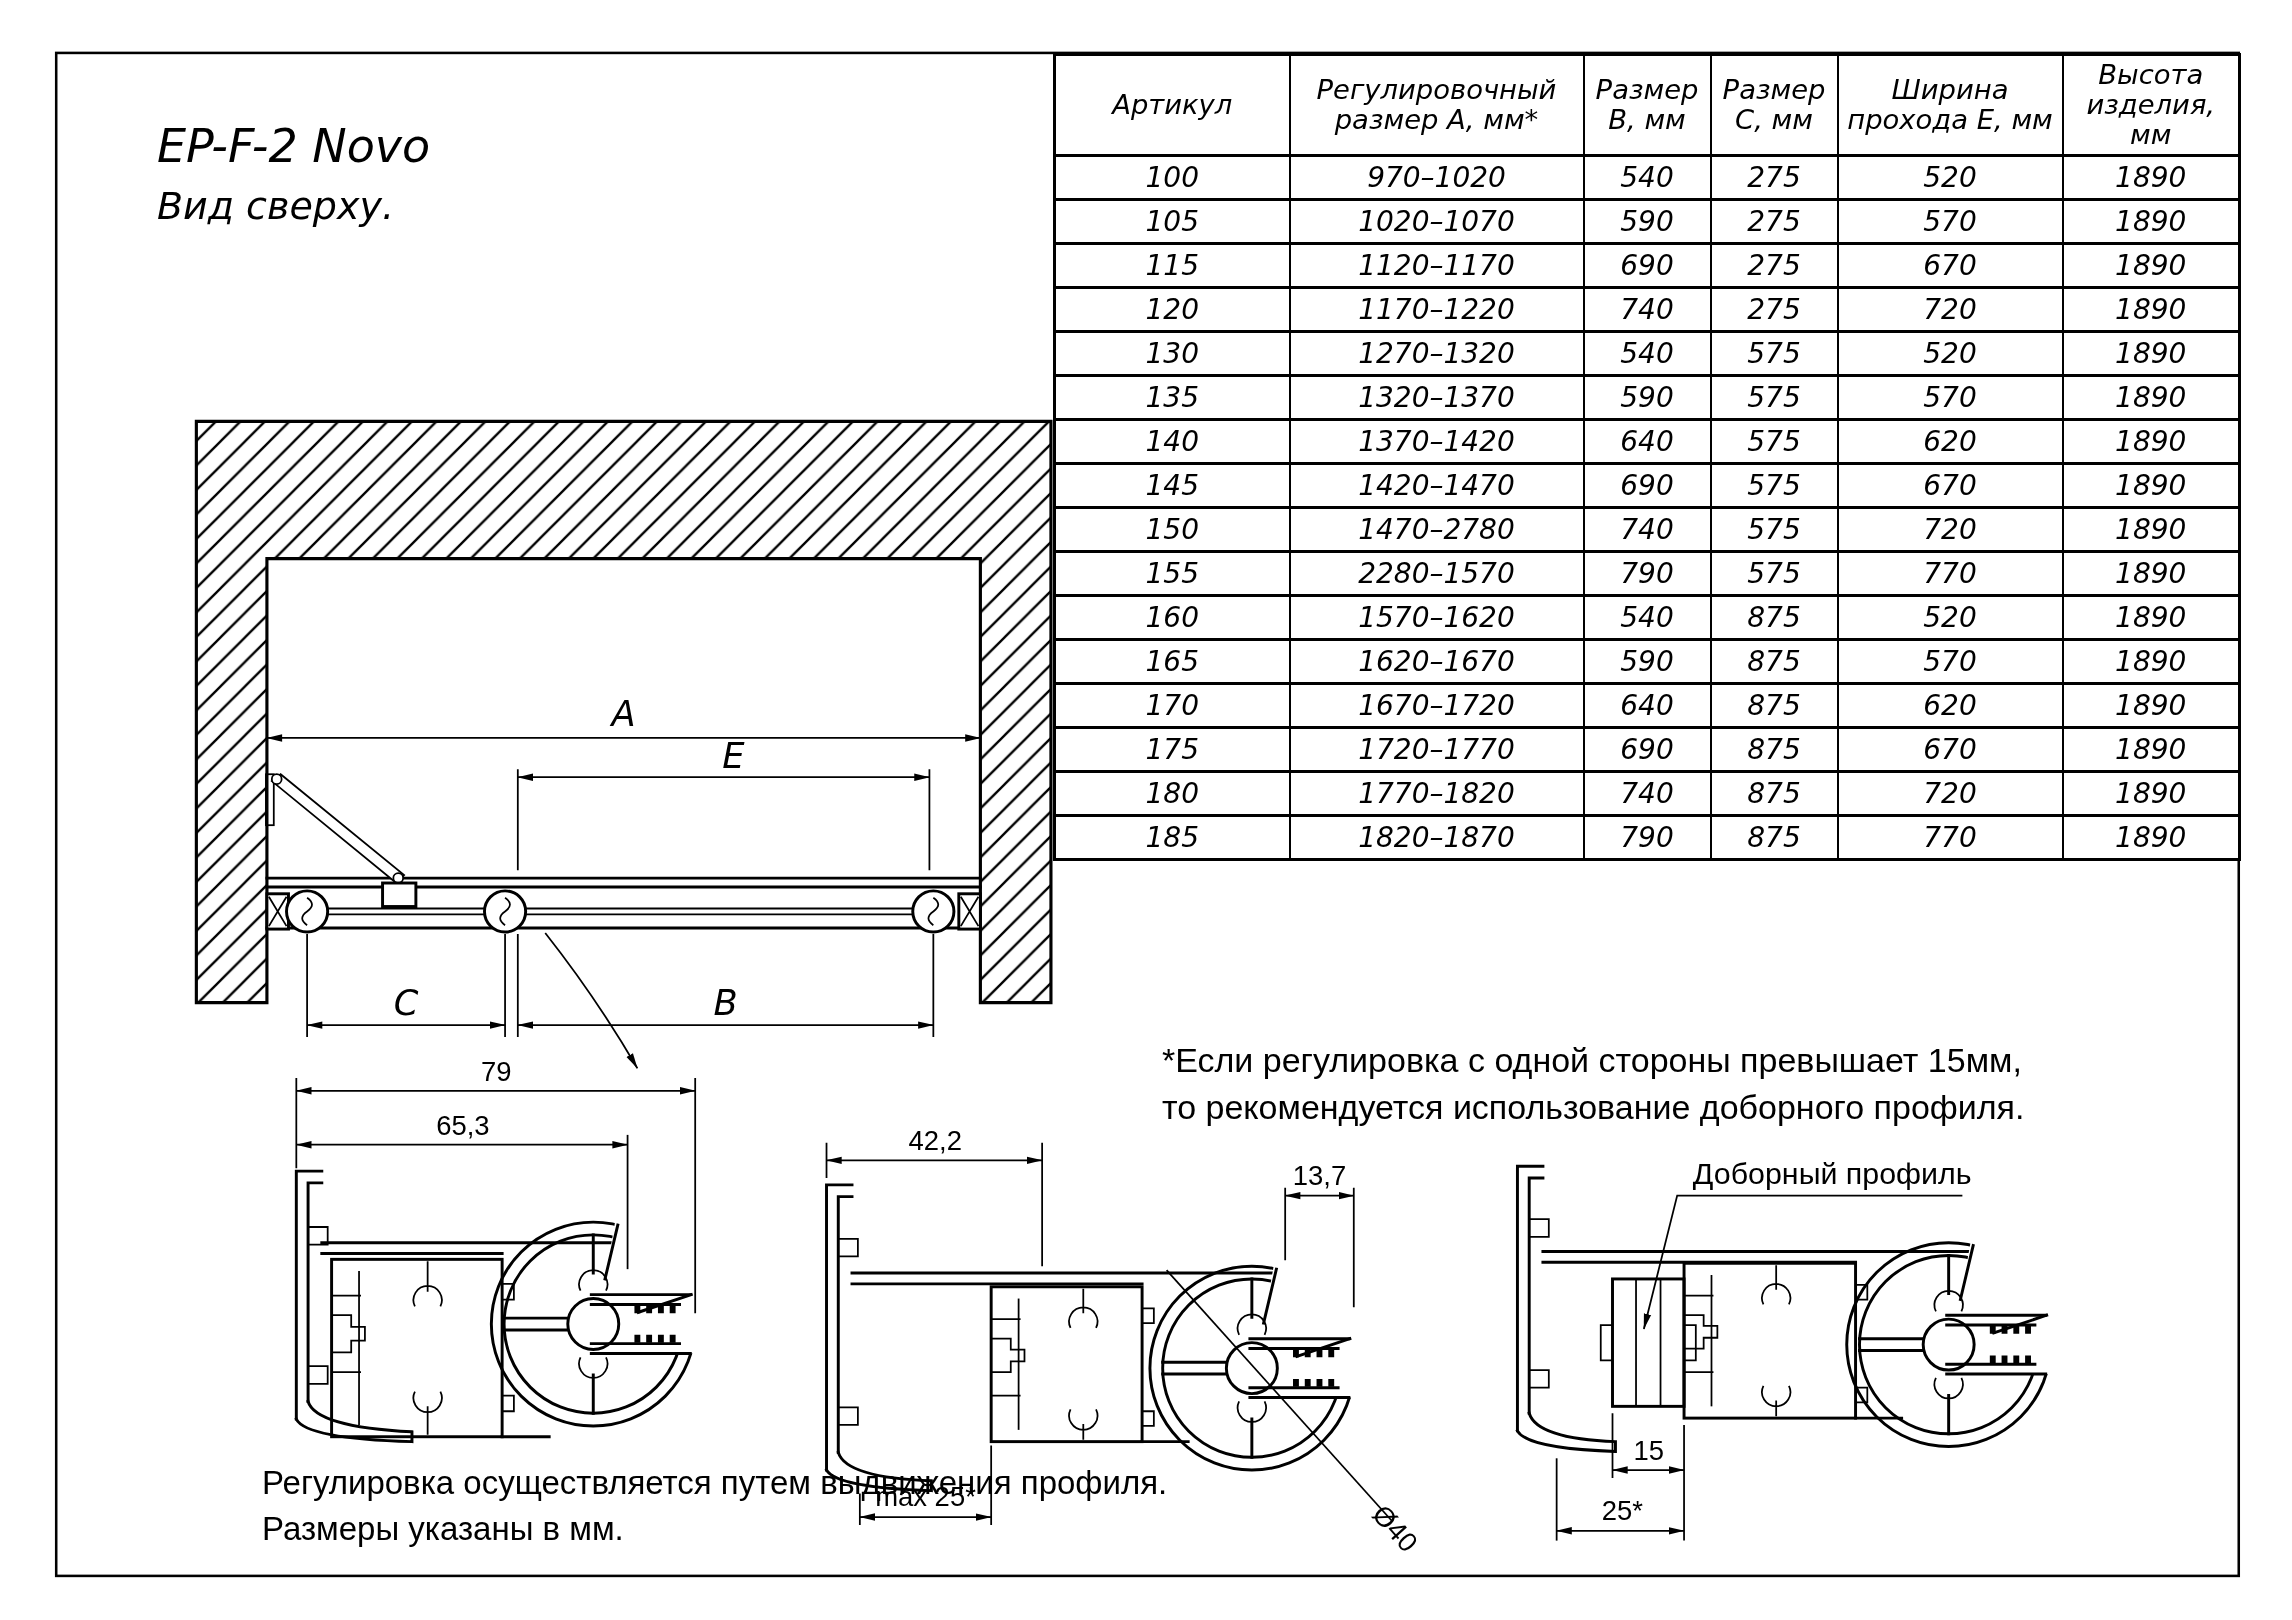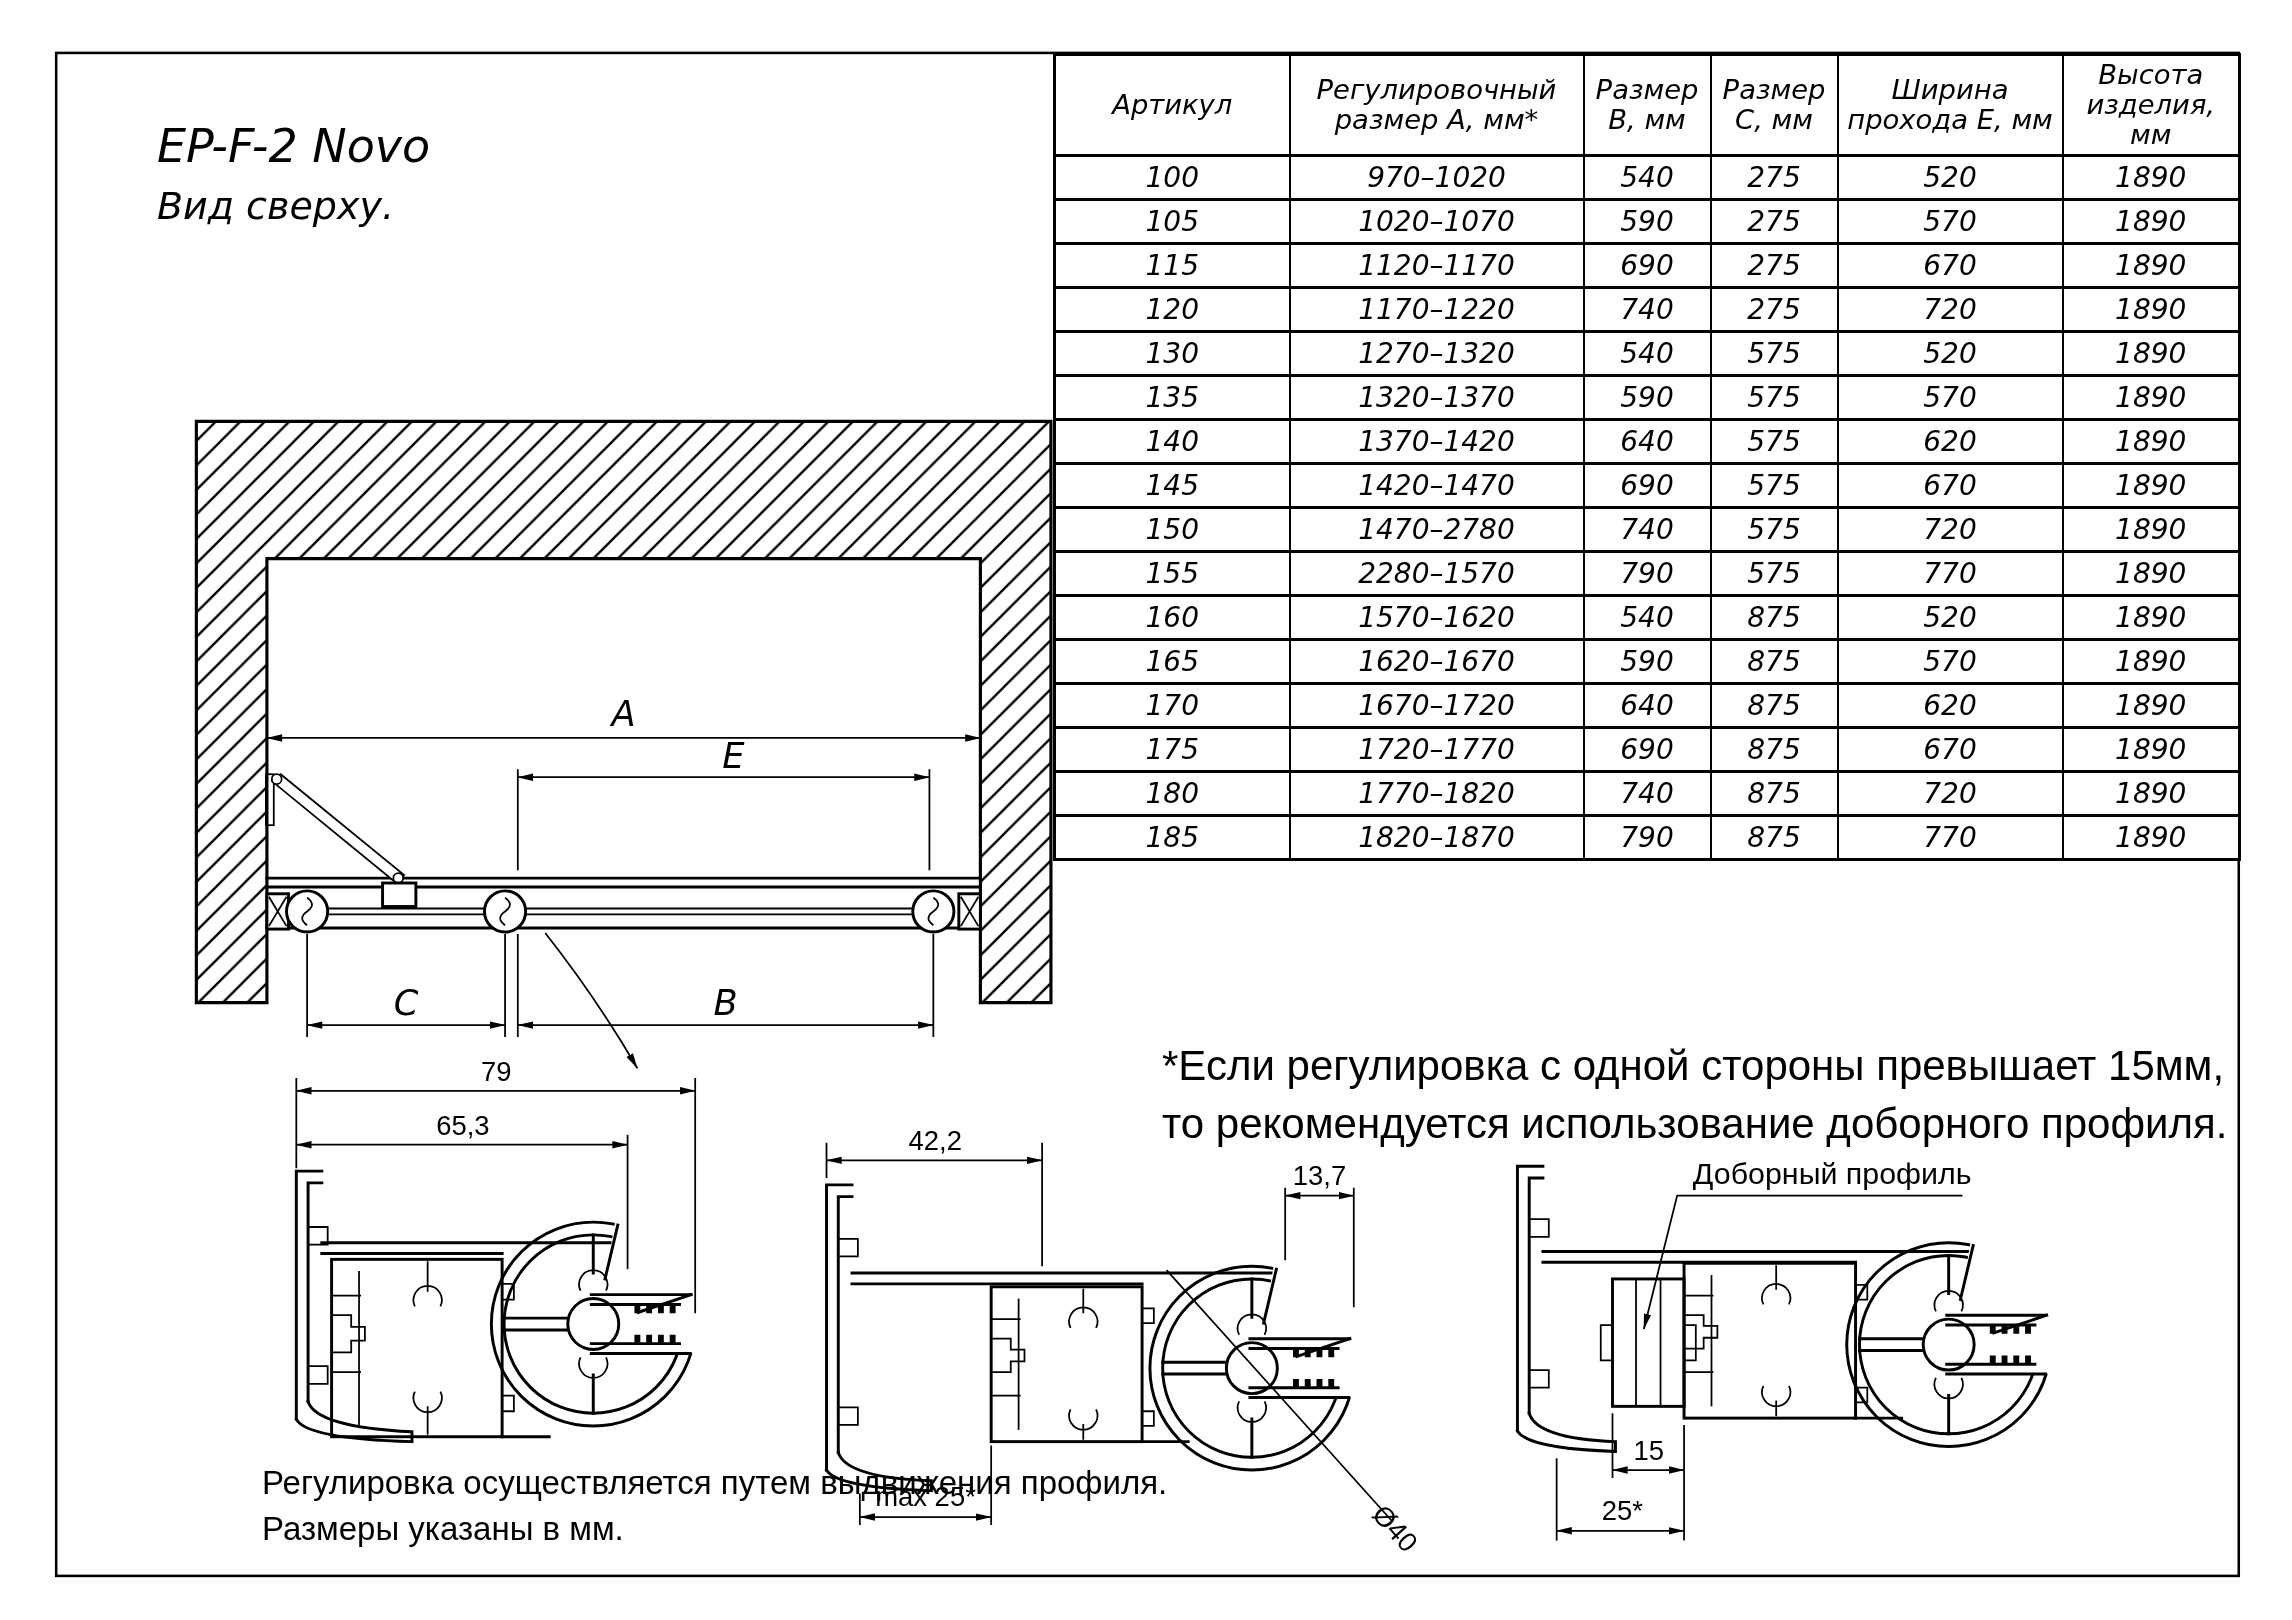--- a/index.html
+++ b/index.html
@@ -33,21 +33,21 @@
               table-layout:fixed;background:#fff;}
   .spec-table,.spec-table th,.spec-table td{border:2.5px solid var(--line);}
   .spec-table{border-width:3.4px;}
   .spec-table th,.spec-table td{border-top-width:3.1px;border-bottom-width:3.1px;}
   .spec-table th{height:94px;font:italic 27.4px "DejaVu Sans",sans-serif;font-weight:normal;
                  line-height:1.1;padding:2px 3.9px;vertical-align:middle;}
   .spec-table td{height:41px;font:italic 28px "DejaVu Sans",sans-serif;text-align:center;
                  padding:0 5.9px;white-space:nowrap;}
 
   
-  .footnote{position:absolute;left:1162px;top:1037px;font-size:42px;line-height:1.38;}
+  .footnote{position:absolute;left:1162px;top:1037px;font-size:34px;line-height:1.38;}
   .notes{position:absolute;left:262px;top:1460px;font-size:33px;line-height:1.4;}
 </style>
 </head>
 <body>
 
 <div class="page">
 
   <svg class="drawing-layer" viewBox="0 0 2339 1653">
     <defs>
       <pattern id="hatch" width="25" height="25" patternUnits="userSpaceOnUse">

